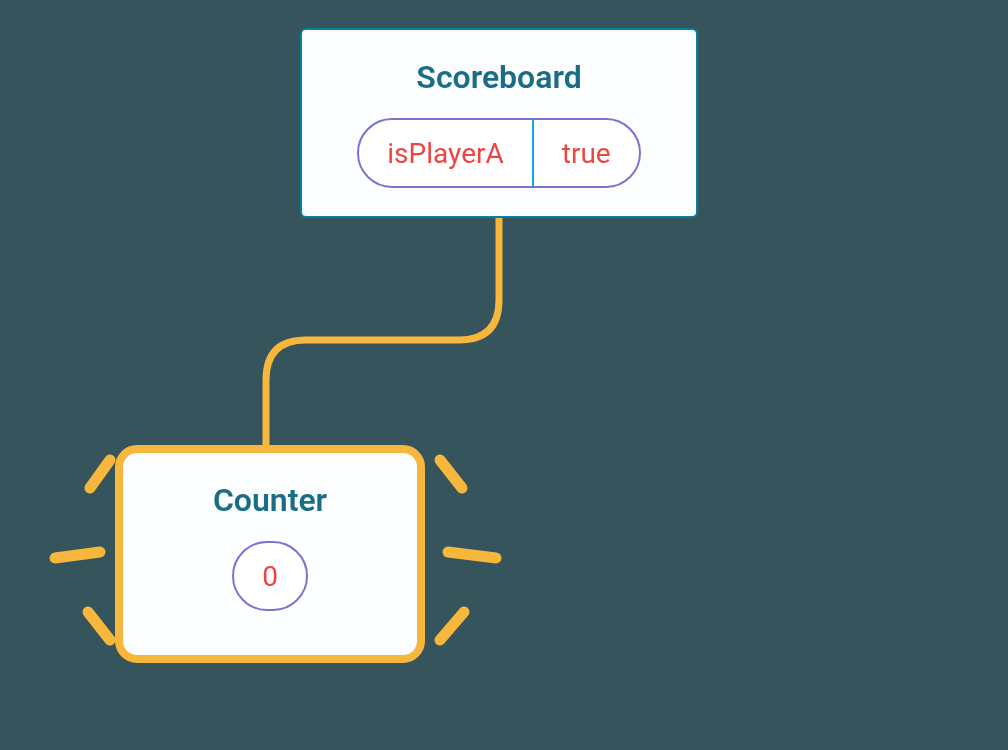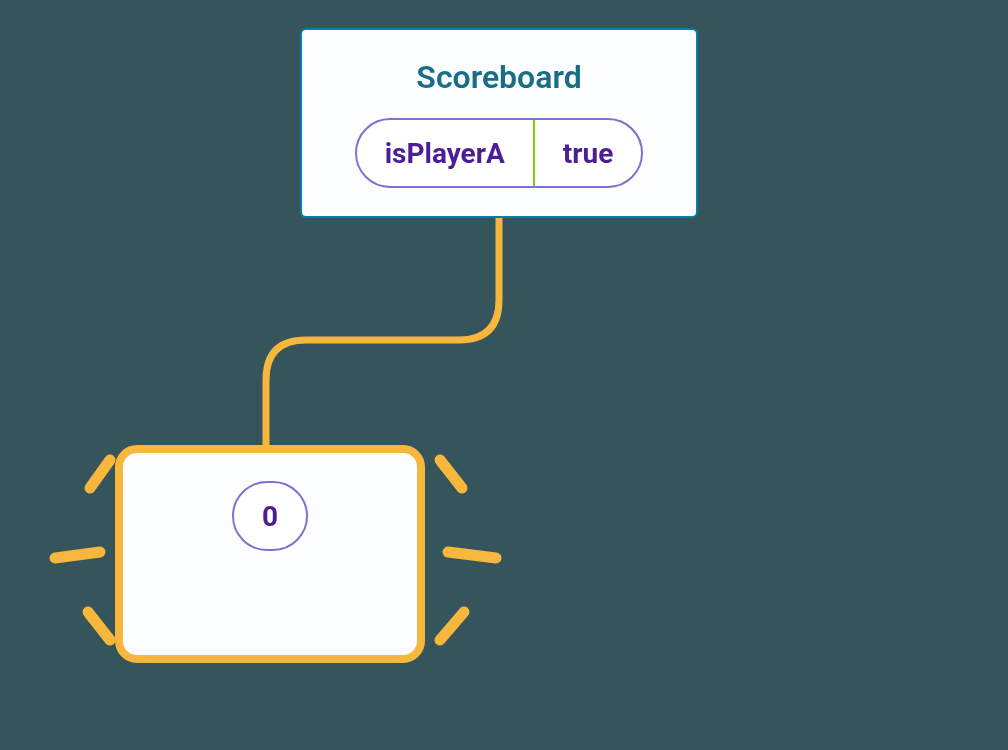--- a/index.html
+++ b/index.html
@@ -51,26 +51,25 @@
     border-radius: 999px;
     overflow: hidden;
     height: 66px;
     background: #fff;
   }
   .pill > span {
     display: flex;
     align-items: center;
     justify-content: center;
     font-size: 28px;
-    color: #4c1d95;
+    color: #ef4444;
     padding: 0 28px;
-    font-weight: bold;
   }
   .pill > span + span {
-    border-left: 2px solid #84cc16;
+    border-left: 2px solid #0ea5e9;
   }
   .node-child {
     left: 115px;
     top: 445px;
     width: 310px;
     height: 218px;
     border: 8px solid #f6b73c;
     border-radius: 22px;
     padding-top: 28px;
   }
@@ -90,20 +89,21 @@
 
   <div class="node node-parent">
     <div class="node-title">Scoreboard</div>
     <div class="pill">
       <span>isPlayerA</span>
       <span>true</span>
     </div>
   </div>
 
   <div class="node node-child">
+    <div class="node-title">Counter</div>
     <div class="pill">
       <span>0</span>
     </div>
   </div>
 
   <svg class="burst" style="left:40px; top:440px;" width="90" height="230">
     <line x1="70" y1="20" x2="50" y2="48" stroke="#f6b73c" stroke-width="11" stroke-linecap="round"></line>
     <line x1="60" y1="112" x2="15" y2="118" stroke="#f6b73c" stroke-width="11" stroke-linecap="round"></line>
     <line x1="70" y1="200" x2="48" y2="172" stroke="#f6b73c" stroke-width="11" stroke-linecap="round"></line>
   </svg>

